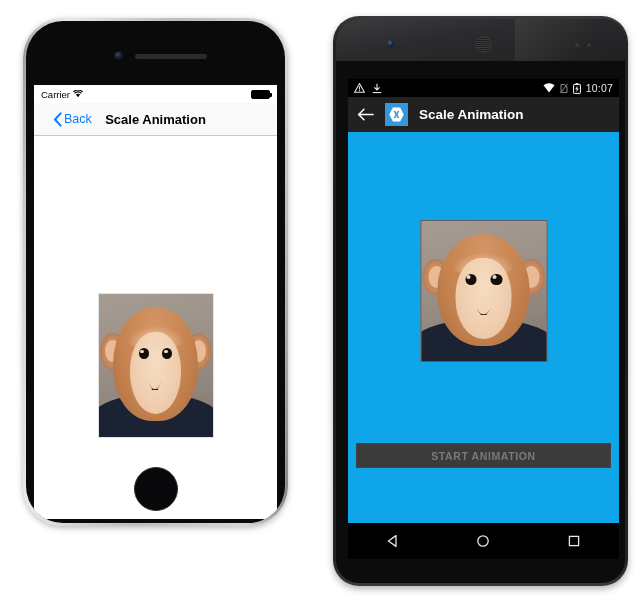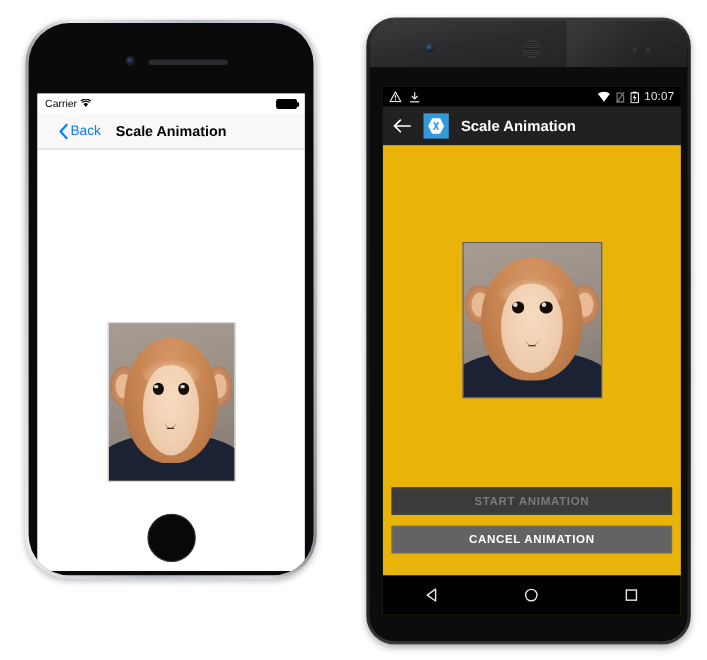--- a/index.html
+++ b/index.html
@@ -138,21 +138,21 @@
   #an-actionbar {
     height:35px; background:#212121; display:flex; align-items:center;
     padding-left:9px; gap:11px;
   }
   #an-xam-logo {
     width:23px; height:23px; background:#3498db;
     display:flex; align-items:center; justify-content:center; flex:0 0 auto;
   }
   #an-title { color:#fff; font-size:13.5px; font-weight:bold; }
 
-  #an-content { position:relative; height: calc(100% - 53px); background:#eab308; }
+  #an-content { position:relative; height: calc(100% - 53px); background:#0ea5e9; }
   #an-image {
     position:absolute; left:50%; transform:translateX(-50%); top:88px;
     width:127px; height:142px; border:1px solid #5d5d5d;
   }
   .an-btn {
     position:absolute; left:8px; right:8px; height:25px;
     display:flex; align-items:center; justify-content:center;
     font-size:10.5px; font-weight:bold; letter-spacing:.6px;
   }
   #an-btn-start { top:311px; background:#3b3b3b; color:#7a7a7a; border:1px solid #444; }
@@ -343,21 +343,20 @@
             <div class="head">
               <div class="brow"></div>
               <div class="face"></div>
               <div class="eye l"></div>
               <div class="eye r"></div>
               <div class="nose"></div>
             </div>
           </div>
 
           <div id="an-btn-start" class="an-btn">START ANIMATION</div>
-          <div id="an-btn-cancel" class="an-btn">CANCEL ANIMATION</div>
 
           <div id="an-navbar">
             <span class="an-nav-ico">
               <svg width="14" height="14" viewBox="0 0 14 14">
                 <path d="M10 1.6 L2.4 7 L10 12.4 Z" fill="none" stroke="#e6e6e6" stroke-width="1.3" stroke-linejoin="round"></path>
               </svg>
             </span>
             <span class="an-nav-ico">
               <svg width="14" height="14" viewBox="0 0 14 14">
                 <circle cx="7" cy="7" r="5.2" fill="none" stroke="#e6e6e6" stroke-width="1.3"></circle>

